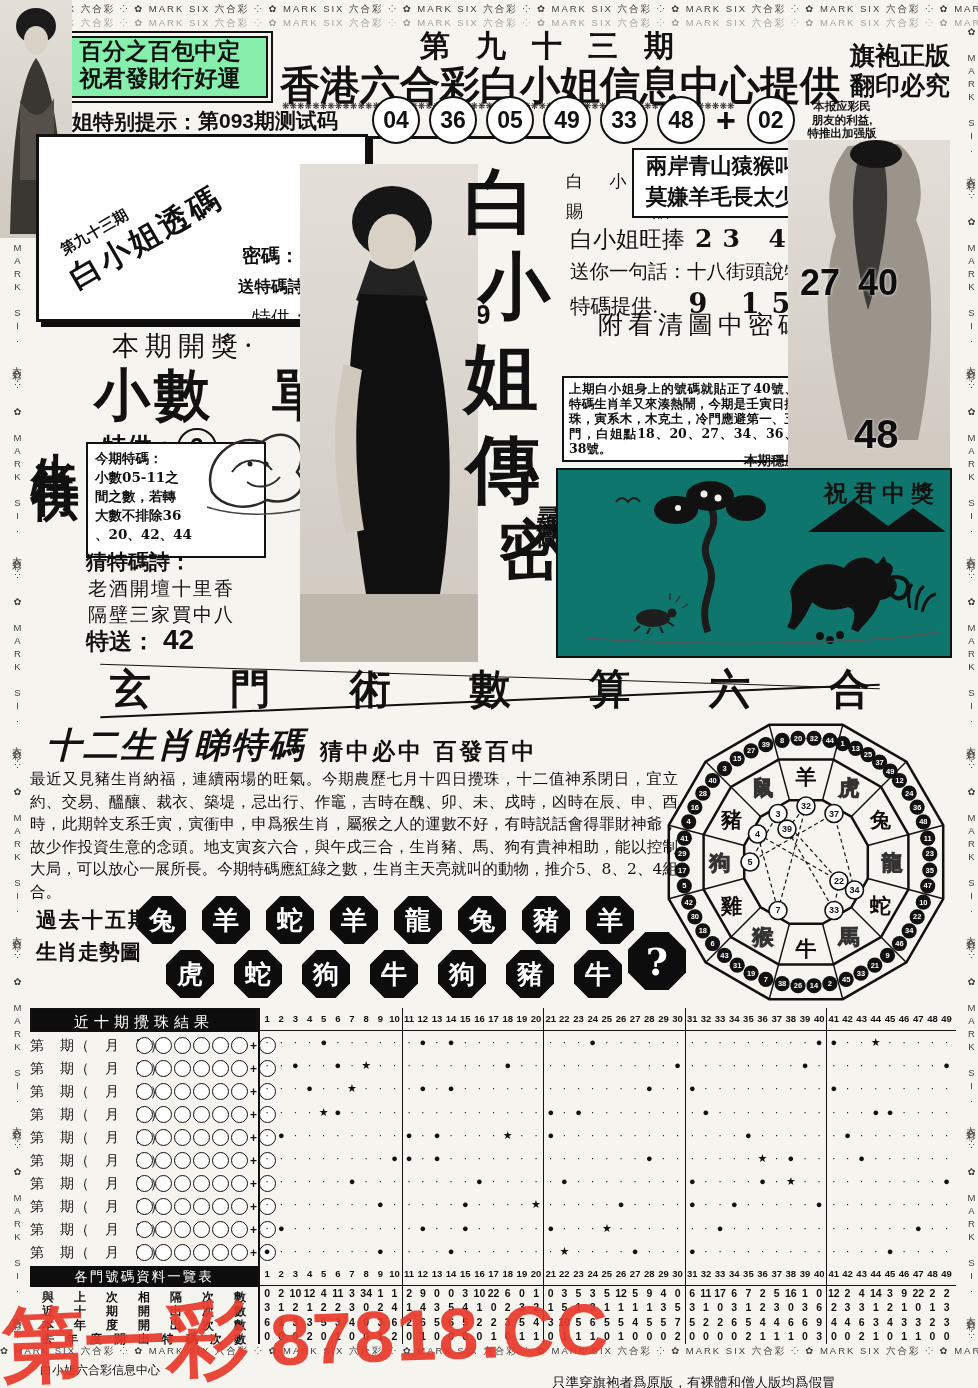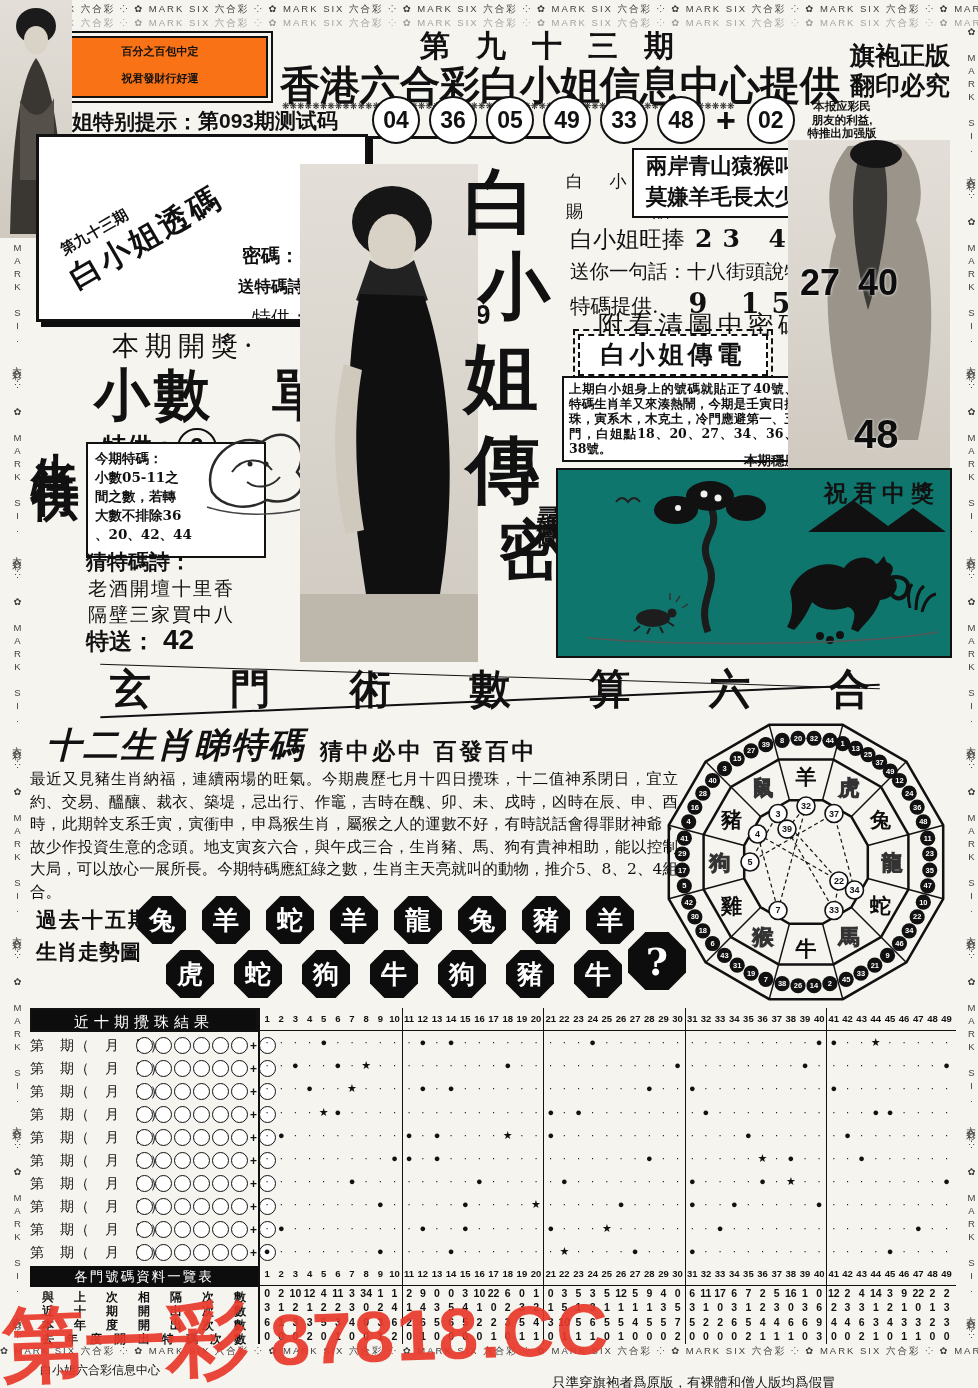--- a/index.html
+++ b/index.html
@@ -5,21 +5,21 @@
   html,body{margin:0;padding:0;background:#d8d5cf;font-family:"Liberation Sans",sans-serif;}
   #page{position:relative;width:978px;height:1388px;background:#f6f4ef;margin:0 auto;overflow:hidden;color:#111;}
   .abs{position:absolute;}
   .serif{font-family:"DejaVu Serif","Liberation Serif",serif;}
   .b{font-weight:bold;}
   .vtext{writing-mode:vertical-rl;text-orientation:upright;}
   .strip{color:#1a1a1a;font-size:9.5px;letter-spacing:2px;overflow:hidden;white-space:nowrap;opacity:.85;}
   .hstrip{height:18px;line-height:18px;width:978px;}
   .vstrip{width:24px;height:1318px;}
   
-  #hdr-leftbox{left:52px;top:36px;width:212px;height:58px;border:2px solid #111;outline:2px solid #111;outline-offset:3px;text-align:center;font-size:11px;line-height:27px;font-weight:bold;background:#f97316;}
+  #hdr-leftbox{left:52px;top:36px;width:212px;height:58px;border:2px solid #111;outline:2px solid #111;outline-offset:3px;text-align:center;font-size:23px;line-height:27px;font-weight:bold;background:#86efac;}
   #issue-title{left:300px;top:26px;width:520px;font-size:30px;letter-spacing:26px;text-align:center;white-space:nowrap;}
   #main-title{left:280px;top:58px;width:590px;font-size:40px;white-space:nowrap;}
   #deco-band{left:282px;top:101px;width:560px;height:11px;font-size:9px;overflow:hidden;white-space:nowrap;}
   #hdr-right{left:850px;top:40px;width:100px;font-size:25px;line-height:30px;font-weight:bold;}
   
   #test-label1{left:30px;top:108px;font-size:21px;}
   #test-label2{left:198px;top:107px;font-size:21px;}
   #test-underline{left:196px;top:136px;width:364px;height:3px;background:#111;}
   #test-circles{left:372px;top:96px;display:flex;gap:9px;align-items:center;}
   .tcirc{width:44px;height:44px;border:2.5px solid #111;border-radius:50%;font-size:23px;line-height:44px;text-align:center;font-weight:bold;background:#fff;}
@@ -250,21 +250,20 @@
     <div>莫嫌羊毛長太少</div>
   </div>
   <div class="abs serif" id="wang-line">
     <span>白小姐旺捧</span><span class="v">23 44</span>
   </div>
   <div class="abs serif" id="sentence-line">送你一句話：十八街頭說特碼</div>
   <div class="abs serif" id="tgp-line">
     <span>特碼提供.</span><span class="v">9 15 36</span>
   </div>
   <div class="abs serif" id="see-note">附看清圖中密碼</div>
-  <div class="abs serif" id="dashed-box">白小姐傳電</div>
   <div class="abs serif" id="rp-para">上期白小姐身上的號碼就貼正了40號、特碼生肖羊又來湊熱鬧，今期是壬寅日攪珠，寅系木，木克土，冷門應避第一、五門，白姐點18、20、27、34、36、38號。</div>
   <div class="abs serif" id="ping-line">本期穩座四平碼: 7, 14, 22, 39</div>
   <div class="abs halftone" id="photo-right">
     <svg width="162" height="336">
       <path d="M40,0 L130,0 L150,40 L140,120 L120,200 L60,200 L30,100 Z" fill="#8d8option880" opacity="0"></path>
       <path d="M60,6 C40,30 36,60 48,96 C30,150 44,230 60,300 L130,300 C146,220 150,130 128,80 C140,46 128,16 110,4 Z" fill="#9a948a"></path>
       <path d="M70,20 C60,60 66,120 80,170 C96,120 104,60 96,22 Z" fill="#3c3a36"></path>
       <ellipse cx="88" cy="14" rx="26" ry="14" fill="#151515"></ellipse>
     </svg>
     <span class="pnum" style="left:12px;top:122px;font-size:36px;">27</span>

